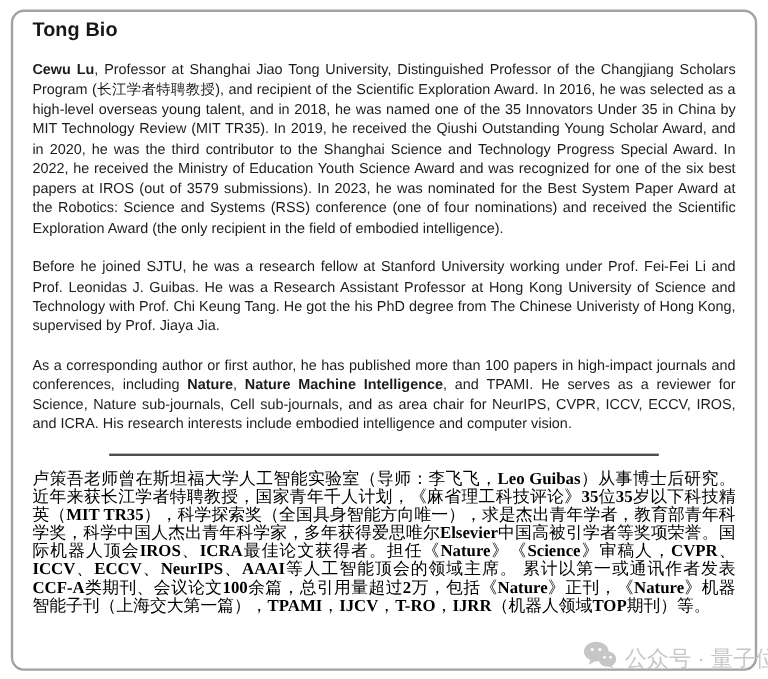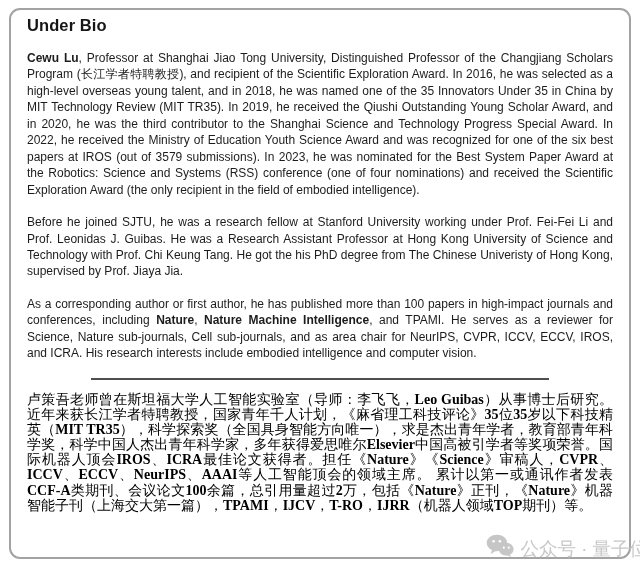--- a/index.html
+++ b/index.html
@@ -64,21 +64,21 @@
     z-index: 5;
   }
   .wechat-icon { display: inline-block; }
 </style>
 </head>
 <body>
 
 <div class="frame"></div>
 
 <div class="content">
-  <h1 class="page-title">Under Bio</h1>
+  <h1 class="page-title">Tong Bio</h1>
 
   <div class="bio-en">
     <p><b>Cewu Lu</b><span>, Professor at Shanghai Jiao Tong University, Distinguished Professor of the Changjiang Scholars Program (长江学者特聘教授), and recipient of the Scientific Exploration Award. In 2016, he was selected as a high-level overseas young talent, and in 2018, he was named one of the 35 Innovators Under 35 in China by MIT Technology Review (MIT TR35). In 2019, he received the Qiushi Outstanding Young Scholar Award, and in 2020, he was the third contributor to the Shanghai Science and Technology Progress Special Award. In 2022, he received the Ministry of Education Youth Science Award and was recognized for one of the six best papers at IROS (out of 3579 submissions). In 2023, he was nominated for the Best System Paper Award at the Robotics: Science and Systems (RSS) conference (one of four nominations) and received the Scientific Exploration Award (the only recipient in the field of embodied intelligence).</span></p>
     <p><span>Before he joined SJTU, he was a research fellow at Stanford University working under Prof. Fei-Fei Li and Prof. Leonidas J. Guibas. He was a Research Assistant Professor at Hong Kong University of Science and Technology with Prof. Chi Keung Tang. He got the his PhD degree from The Chinese Univeristy of Hong Kong, supervised by Prof. Jiaya Jia.</span></p>
     <p><span>As a corresponding author or first author, he has published more than 100 papers in high-impact journals and conferences, including </span><b>Nature</b><span>, </span><b>Nature Machine Intelligence</b><span>, and TPAMI. He serves as a reviewer for Science, Nature sub-journals, Cell sub-journals, and as area chair for NeurIPS, CVPR, ICCV, ECCV, IROS, and ICRA. His research interests include embodied intelligence and computer vision.</span></p>
   </div>
 
   <div class="divider"></div>
 
   <div class="bio-zh"><span>卢策吾老师曾在斯坦福大学人工智能实验室（导师：李飞飞，</span><b>Leo Guibas</b><span>）从事博士后研究。近年来获长江学者特聘教授，国家青年千人计划，《麻省理工科技评论》</span><b>35</b><span>位</span><b>35</b><span>岁以下科技精英（</span><b>MIT TR35</b><span>），科学探索奖（全国具身智能方向唯一），求是杰出青年学者，教育部青年科学奖，科学中国人杰出青年科学家，多年获得爱思唯尔</span><b>Elsevier</b><span>中国高被引学者等奖项荣誉。国际机器人顶会</span><b>IROS</b><span>、</span><b>ICRA</b><span>最佳论文获得者。担任《</span><b>Nature</b><span>》《</span><b>Science</b><span>》审稿人，</span><b>CVPR</b><span>、</span><b>ICCV</b><span>、</span><b>ECCV</b><span>、</span><b>NeurIPS</b><span>、</span><b>AAAI</b><span>等人工智能顶会的领域主席。 累计以第一或通讯作者发表</span><b>CCF-A</b><span>类期刊、会议论文</span><b>100</b><span>余篇，总引用量超过</span><b>2</b><span>万，包括《</span><b>Nature</b><span>》正刊，《</span><b>Nature</b><span>》机器智能子刊（上海交大第一篇），</span><b>TPAMI</b><span>，</span><b>IJCV</b><span>，</span><b>T-RO</b><span>，</span><b>IJRR</b><span>（机器人领域</span><b>TOP</b><span>期刊）等。</span></div>

